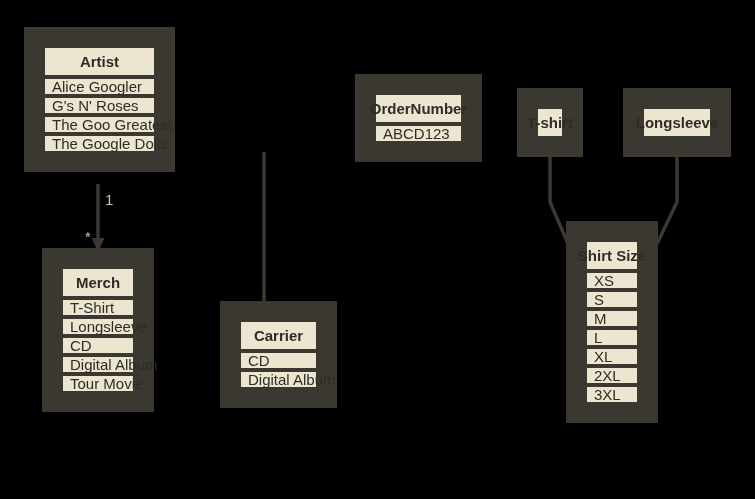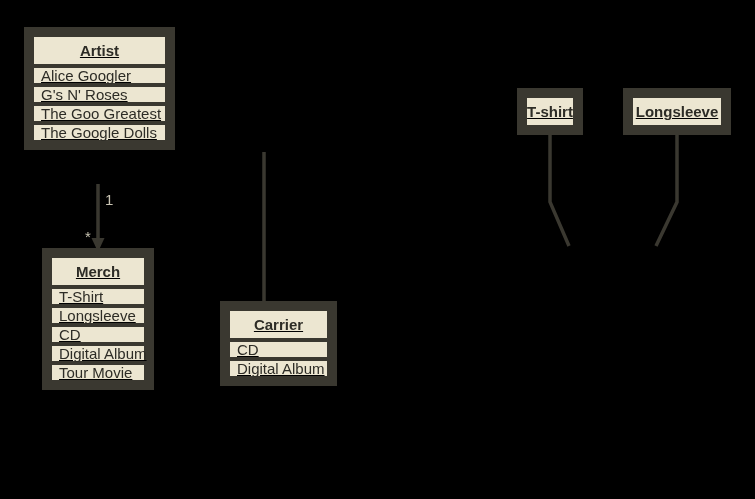--- a/index.html
+++ b/index.html
@@ -11,25 +11,24 @@
   }
   .canvas { position: absolute; left: 0; top: 0; width: 755px; height: 499px; }
 
   svg.connectors { position: absolute; left: 0; top: 0; width: 755px; height: 499px; }
   svg.connectors .wire { stroke: var(--line, #3a3830); stroke-width: 3.5; fill: none; }
   svg.connectors .head { fill: var(--line, #3a3830); stroke: none; }
 
   .tbl {
     position: absolute;
     background: var(--line, #3a3830);
-    padding: 10px;
+    padding: 21px;
     display: flex;
     flex-direction: column;
     gap: 4px;
-    text-decoration: underline;
   }
   .thead {
     background: var(--cell-fill, #ece6d1);
     color: var(--cell-text, #2d2c26);
     font-size: 15px; font-weight: bold;
     height: 27px;
     display: flex; align-items: center; justify-content: center;
     white-space: nowrap;
   }
   .rows { display: contents; }
@@ -90,23 +89,31 @@
     <div class="thead">Merch</div>
     <div class="rows"><div class="trow">T-Shirt</div><div class="trow">Longsleeve</div><div class="trow">CD</div><div class="trow">Digital Album</div><div class="trow">Tour Movie</div></div>
   </div>
 
 
   <div class="tbl" id="tbl-carrier">
     <div class="thead">Carrier</div>
     <div class="rows"><div class="trow">CD</div><div class="trow">Digital Album</div></div>
   </div>
 
+  <div class="tbl" id="tbl-ordernumber">
+    <div class="thead">OrderNumber</div>
+    <div class="rows"><div class="trow">ABCD123</div></div>
+  </div>
 
   <div class="tbl" id="box-tshirt">
     <div class="thead">T-shirt</div>
   </div>
 
   <div class="tbl" id="box-longsleeve">
     <div class="thead">Longsleeve</div>
   </div>
 
+  <div class="tbl" id="tbl-shirtsize">
+    <div class="thead">Shirt Size</div>
+    <div class="rows"><div class="trow">XS</div><div class="trow">S</div><div class="trow">M</div><div class="trow">L</div><div class="trow">XL</div><div class="trow">2XL</div><div class="trow">3XL</div></div>
+  </div>
 
 </div>
 
 </body></html>

